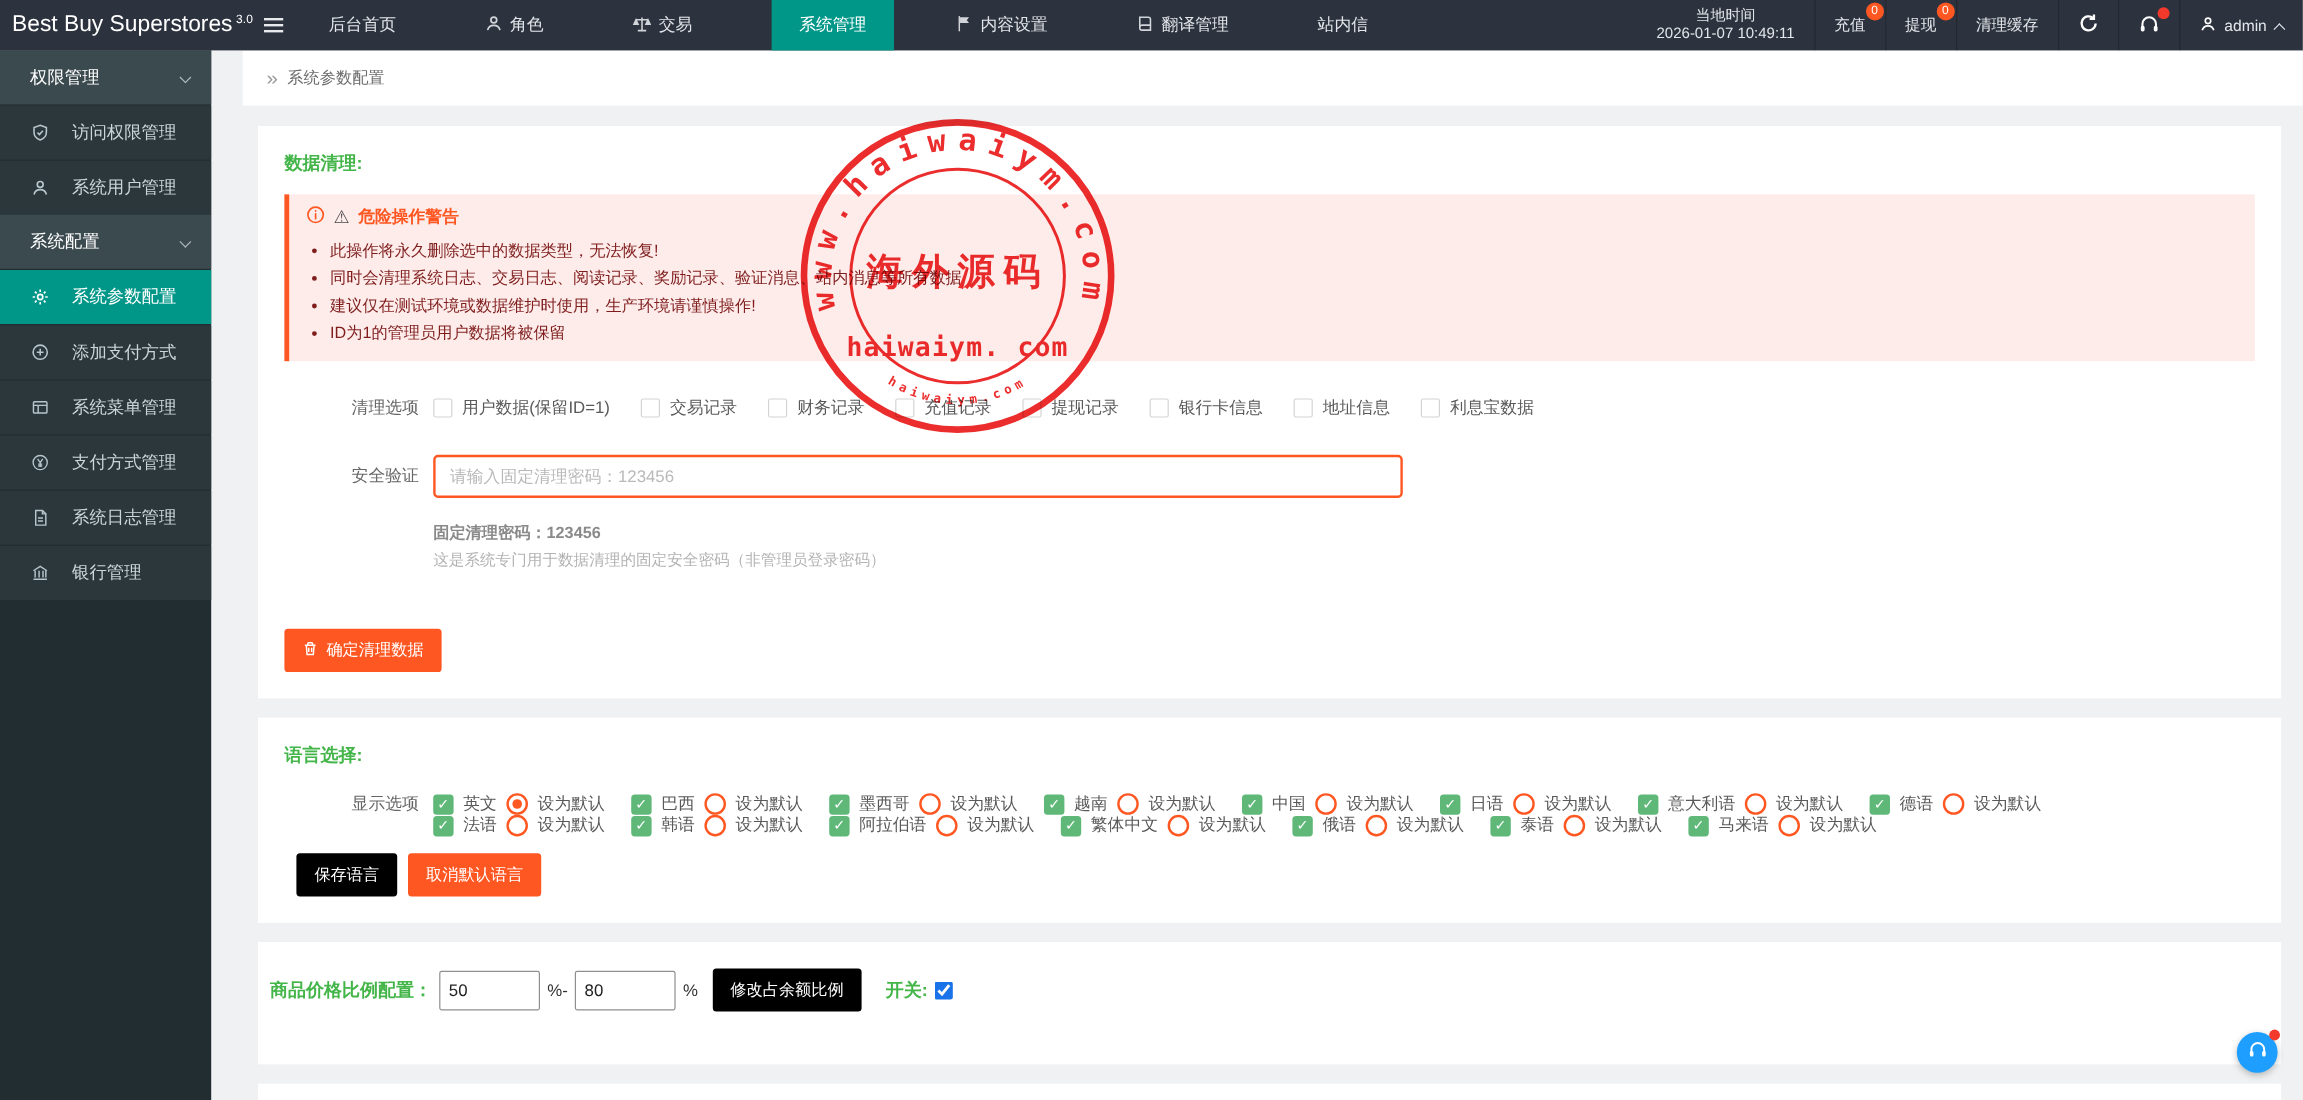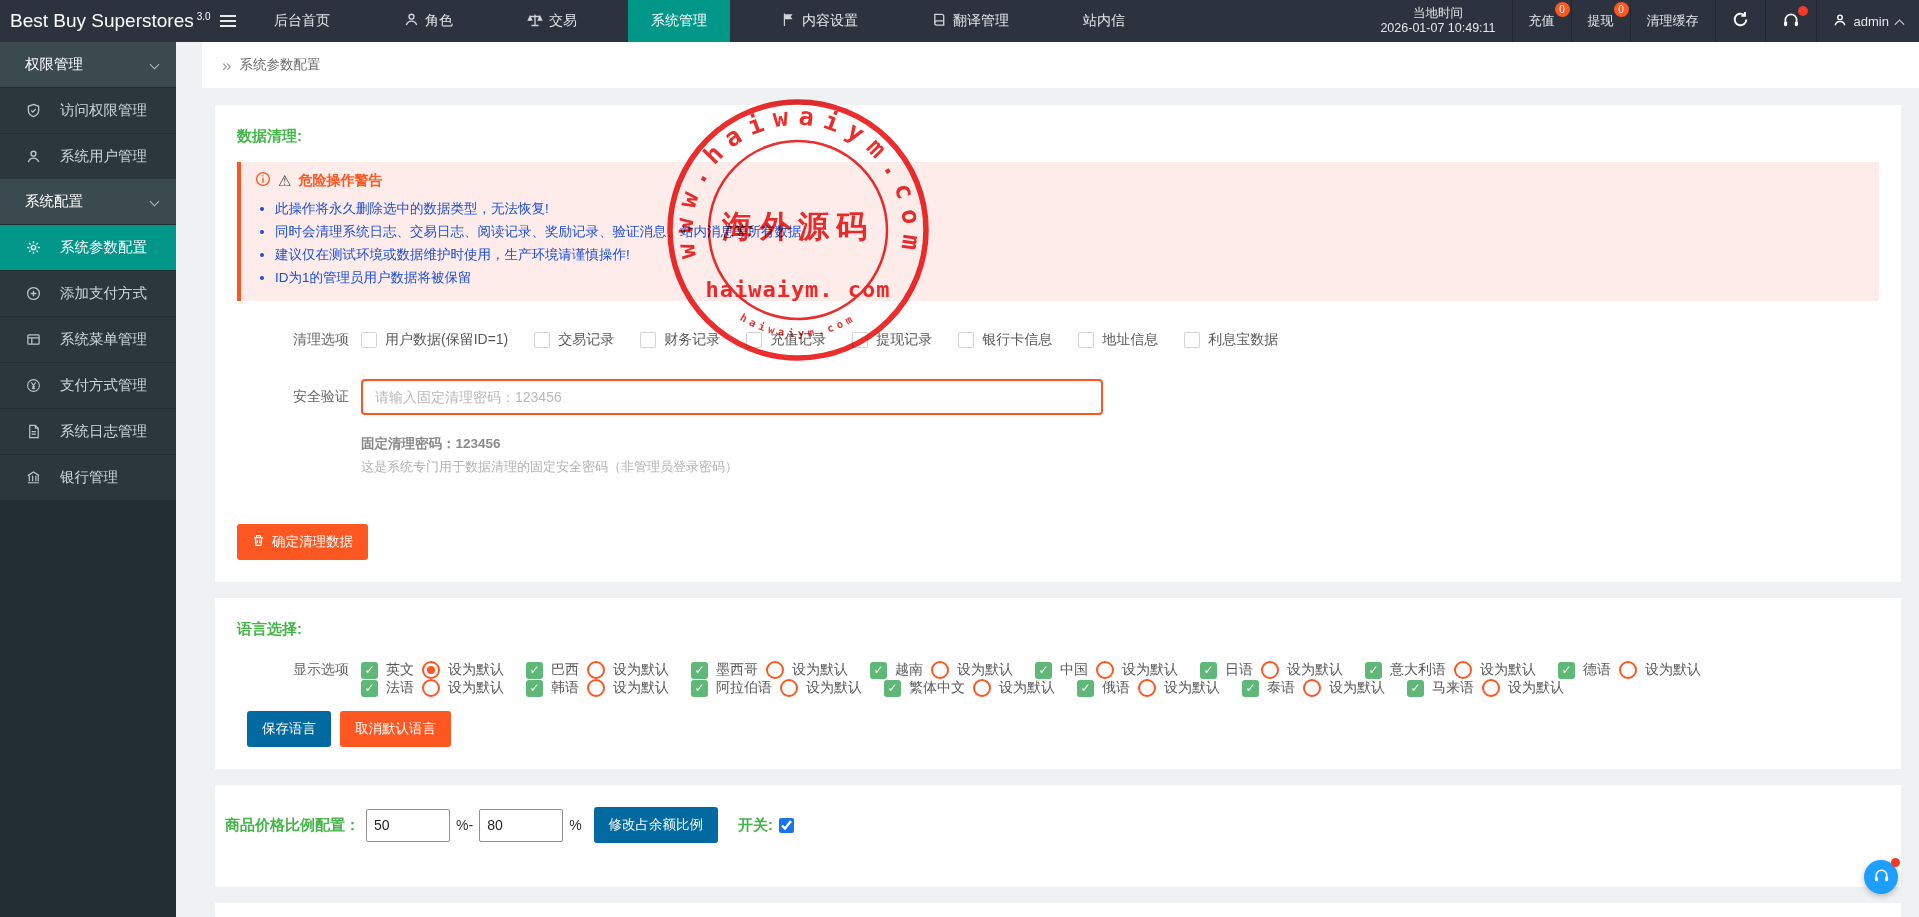--- a/index.html
+++ b/index.html
@@ -10,21 +10,21 @@
   .topbar { position:absolute; left:0; top:0; width:1919px; height:42px;
     background:#2c323e; display:flex; align-items:stretch; color:#fff; z-index:20; }
   .logo-wrap { width:205px; display:flex; align-items:center; padding-left:10px;
     color:#fff; font-size:19px; white-space:nowrap; }
   .logo-sup { font-size:10px; margin-left:3px; margin-top:-10px; }
   .hamburger { width:46px; display:flex; align-items:center; justify-content:center; cursor:pointer; }
   .hamburger i { display:block; width:16px; height:2px; background:#e8eaed; box-shadow:0 -5px 0 #e8eaed, 0 5px 0 #e8eaed; }
   .top-nav { display:flex; align-items:stretch;gap:28px; }
   .nav-item { display:flex; align-items:center; gap:6px; padding:0 23px; font-size:14px;
     color:#e3e6ea; cursor:pointer; }
-  .nav-item.active { background:#009688; color:#fff; }
+  .nav-item.active { background:#009688; color:#fff;margin-left:15px; }
   .nav-item svg { opacity:.9; }
   .top-right { margin-left:auto; display:flex; align-items:stretch; }
   .tb-cell { position:relative; display:flex; align-items:center; padding:0 16px;
     font-size:13px; color:#e3e6ea; cursor:pointer; border-left:1px solid rgba(0,0,0,.22); }
   .time-block { flex-direction:column; justify-content:center; line-height:15px; cursor:default;
     font-size:12.5px; text-align:center; border-left:none; }
   .badge { position:absolute; top:2px; right:1px; min-width:15px; height:15px; border-radius:8px;
     background:#ff5722; color:#fff; font-size:10px; line-height:15px; text-align:center; padding:0 4px; }
   .red-dot { position:absolute; top:6px; right:8px; width:10px; height:10px; border-radius:50%; background:#f3392b; }
   .chev { display:inline-block; width:7px; height:7px; border-right:1.6px solid currentColor;
@@ -48,39 +48,39 @@
   .breadcrumb { height:46px; background:#fff; display:flex; align-items:center; padding-left:20px;
     gap:8px; font-size:13.5px; color:#6b6b6b; }
   .bc-sep { color:#9a9a9a; font-size:17px; line-height:1; }
   .card { background:#fff; margin:0 18px 16px 13px; padding:22px; position:relative; }
   .sec-title { color:#44b549; font-size:15px; font-weight:bold; margin-bottom:16px; }
 
   
   .warnbox { background:#fdecea; border-left:4px solid #ff5722; padding:9px 18px 12px 14px; }
   .warn-title { display:flex; align-items:center; gap:7px; color:#ff5722; font-weight:bold; font-size:14px; }
   .warn-tri { color:#4a4a4a; font-size:15px; font-family:"DejaVu Sans",sans-serif; }
-  .warnbox ul { margin:7px 0 0 20px; color:#1d4ed8; font-size:13.5px; line-height:23px; }
+  .warnbox ul { margin:7px 0 0 20px; color:#7f1d1d; font-size:13.5px; line-height:23px; }
 
   .form-row { display:flex; align-items:center; margin-top:30px; }
   .form-label { width:112px; text-align:right; margin-right:12px; color:#666; font-size:14px; flex:none; }
   .opts { display:flex; align-items:center; gap:26px; }
   .opt { display:flex; align-items:center; gap:8px; font-size:14px; color:#595959; cursor:pointer; }
   .box { width:16px; height:16px; border:1px solid #d4d4d4; border-radius:2px; background:#fff; flex:none; }
 
-  .pass-input { width:742px; height:36px; border:2px solid #ff5722; border-radius:4px;
+  .pass-input { width:808px; height:36px; border:2px solid #ff5722; border-radius:4px;
     padding:0 12px; font-size:14px; color:#333; outline:none; }
   .pass-input::placeholder { color:#b9b9b9; }
   .hint1 { margin:20px 0 0 124px; font-size:13.5px; color:#8a8a8a; font-weight:bold; }
   .hint2 { margin:5px 0 0 124px; font-size:13px; color:#b3b3b3; }
 
   .btn { display:inline-flex; align-items:center; gap:7px; border:none; cursor:pointer;
     color:#fff; font-size:13.5px; border-radius:3px; padding:9px 15px;
     font-family:"Liberation Sans","DejaVu Sans",sans-serif; }
   .btn.orange { background:#ff5722; }
-  .btn.teal { background:#0369a1; }
+  .btn.teal { background:#000000; }
   .clean-btn { margin-top:48px; }
 
   
   .lang-row { display:flex; align-items:center; flex-wrap:nowrap; }
   .lang-row.r1 { margin-top:22px; }
   .lang-row.r2 { margin-left:124px; }
   .pair { display:flex; align-items:center; gap:8px; margin-right:22px; font-size:14px; color:#595959; }
   .cb { width:17px; height:17px; border-radius:3px; background:#5fb878; position:relative; flex:none; cursor:pointer; }
   .cb::after { content:"✓"; position:absolute; left:0; top:0; width:100%; height:100%;
     color:#fff; font-size:12px; line-height:17px; text-align:center; }

